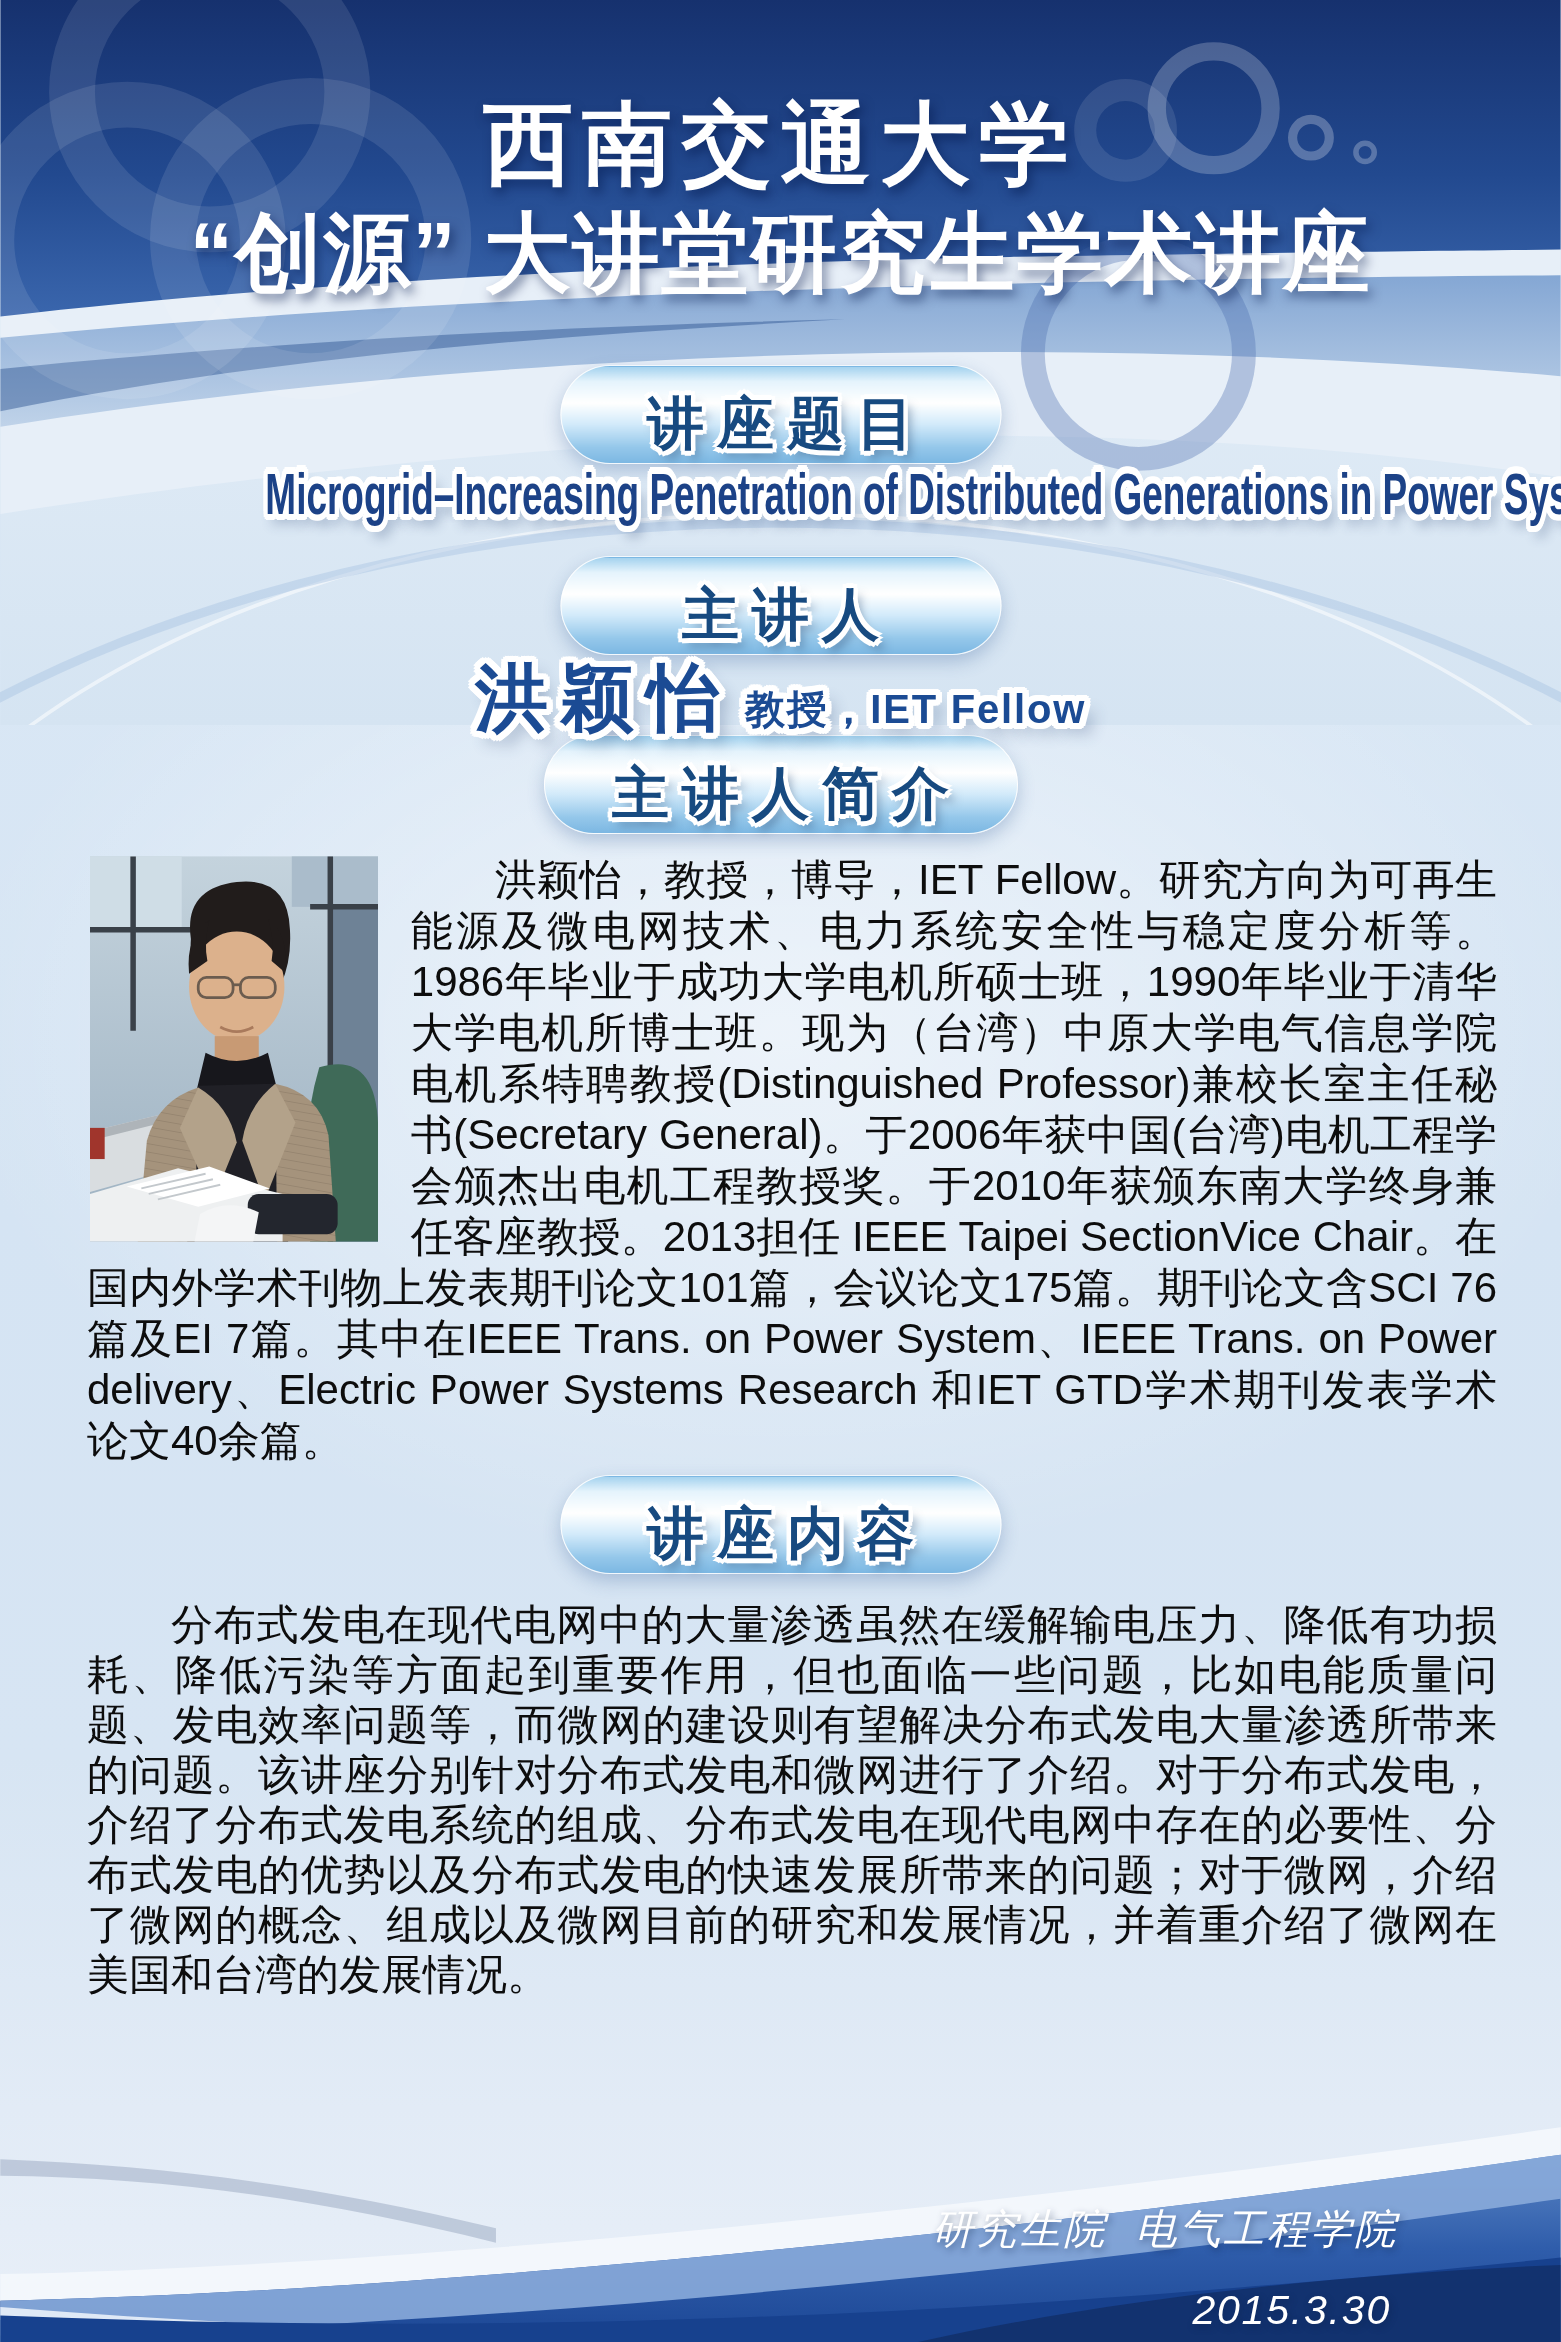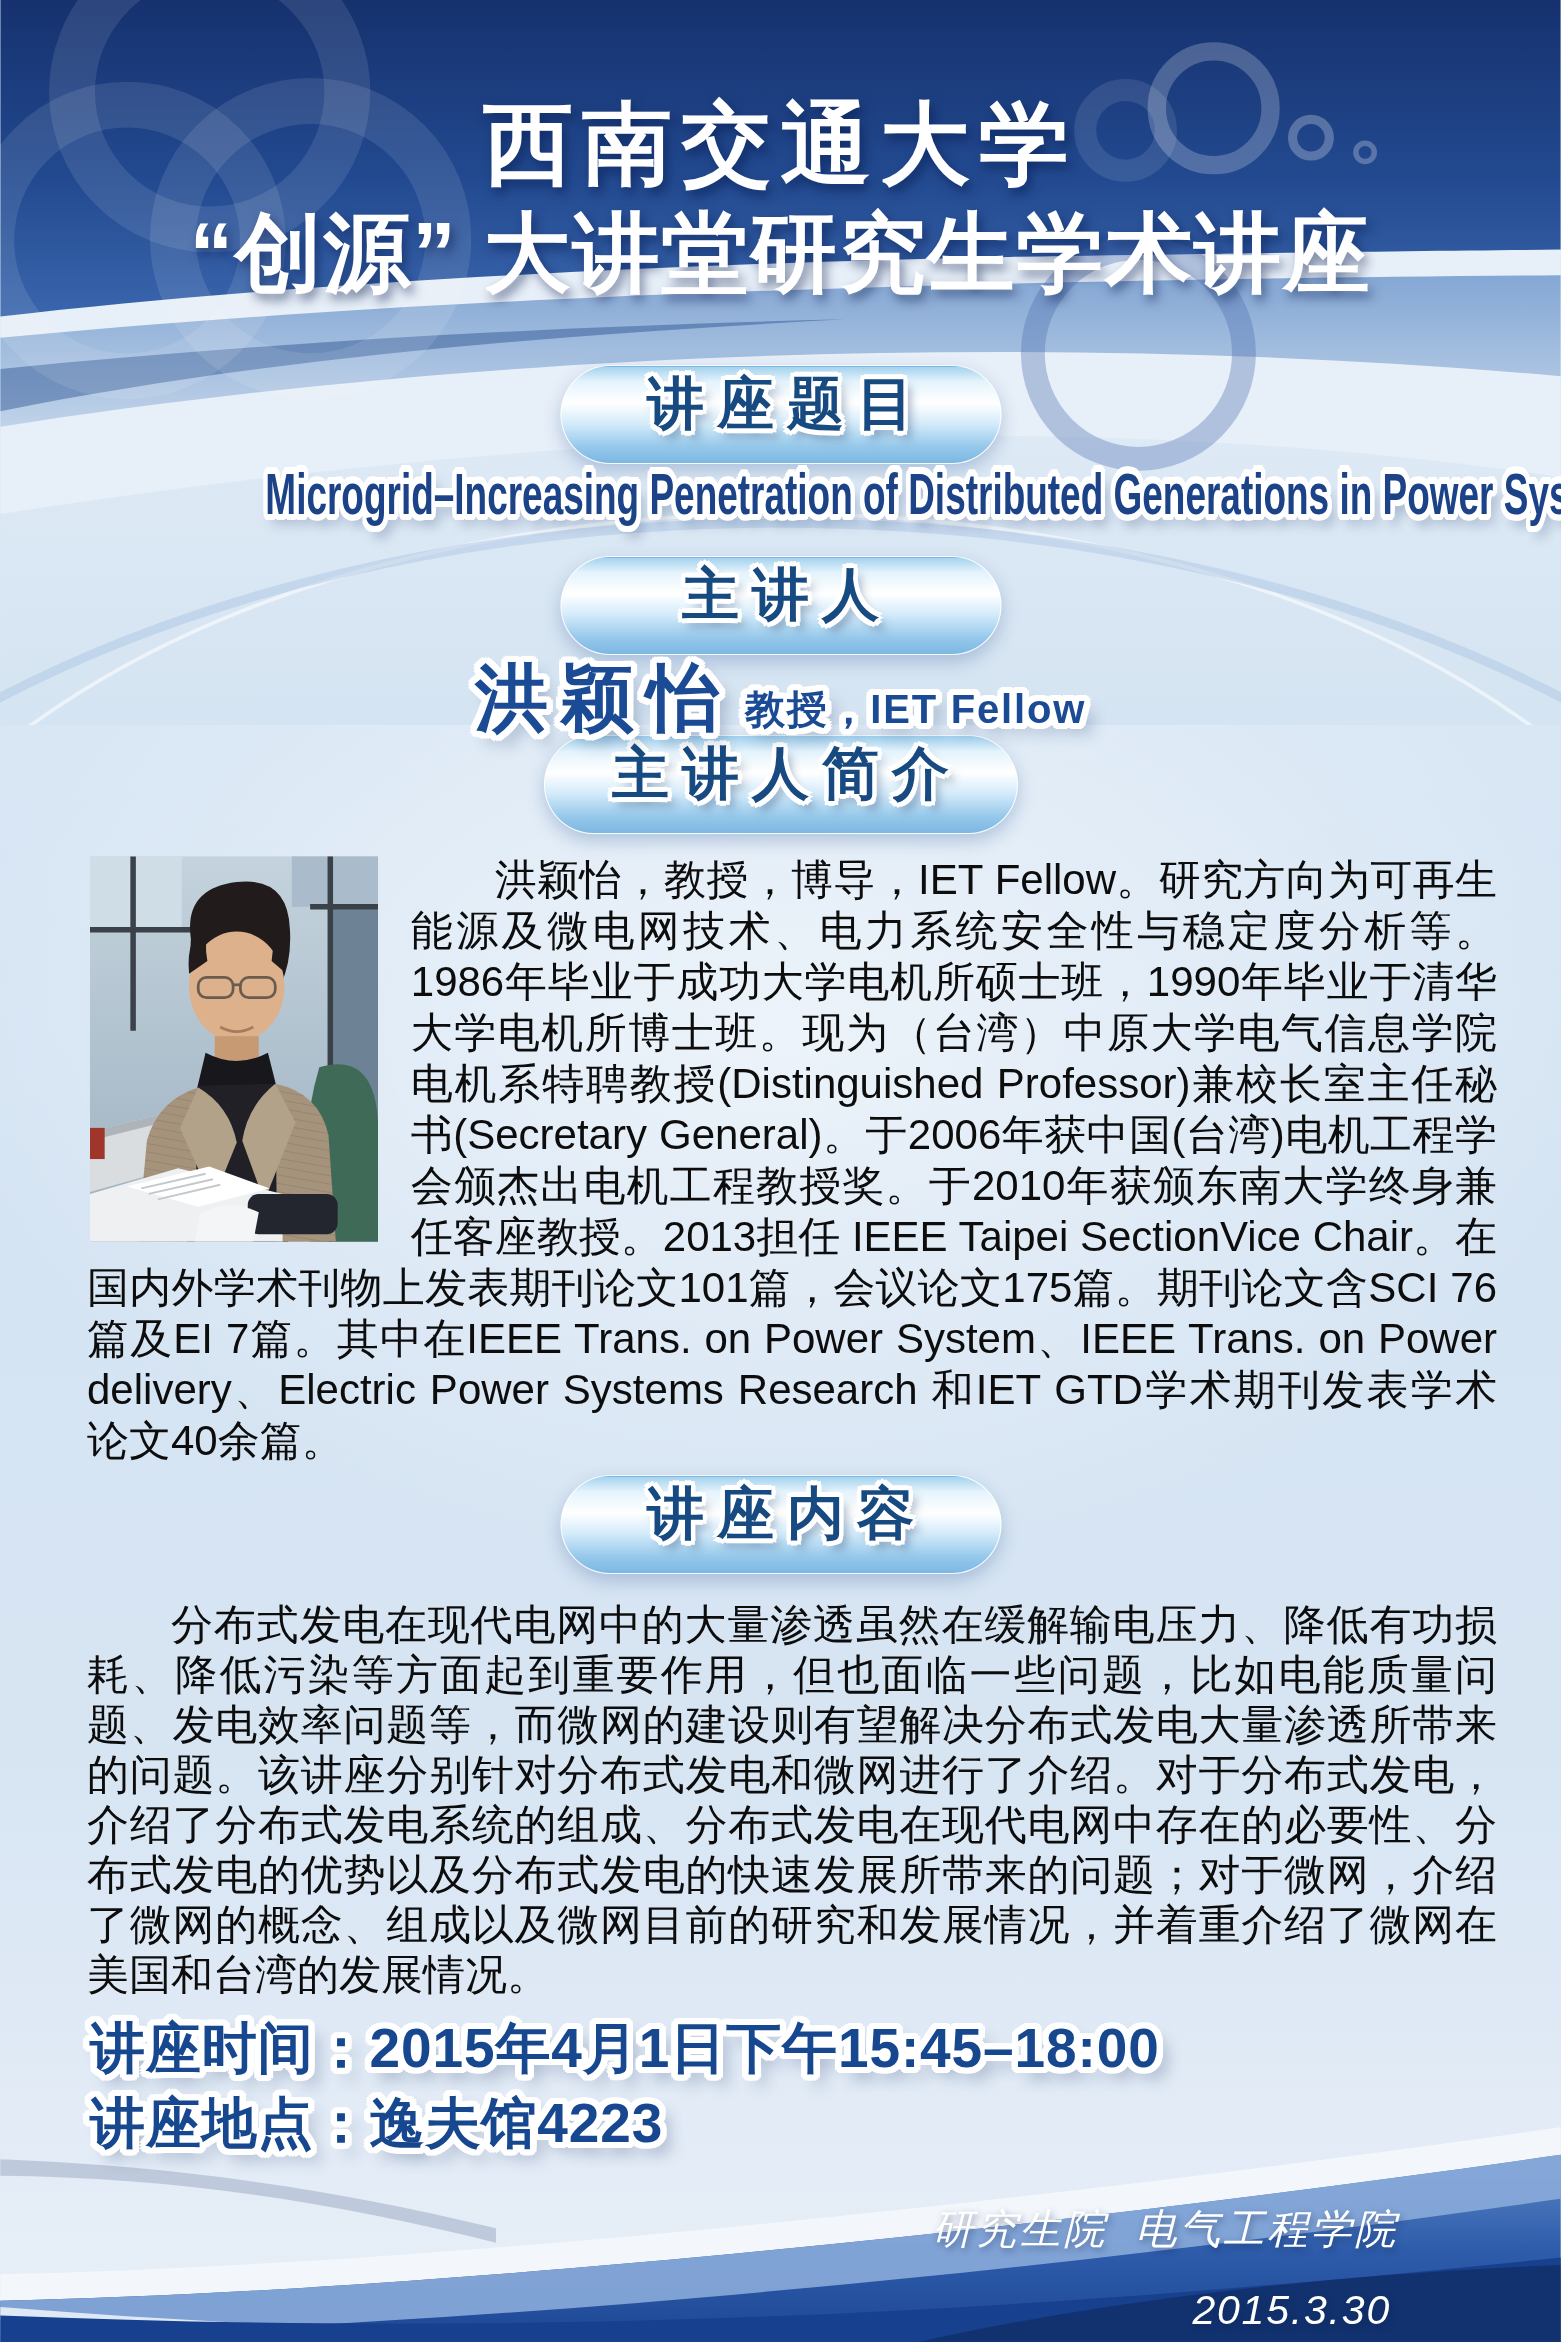--- a/index.html
+++ b/index.html
@@ -31,21 +31,21 @@
     font-size:87px; font-weight:bold; color:#ffffff; letter-spacing:1.8px;
     text-shadow:3.7px 5.5px 11px rgba(0,20,70,.5); white-space:nowrap;}
 
   
   .badge{
     left:50%; transform:translateX(-50%);
     width:439px; height:97px; border-radius:50px;
     background:linear-gradient(180deg,#a0d0ed 0%, #e4f3fc 16%, #ffffff 38%, #d2eafa 60%, #94c7ea 84%, #7cb7e2 100%);
     border:1.8px solid rgba(255,255,255,.9);
     box-shadow:0 7.3px 16.5px rgba(60,100,155,.30);
-    display:flex; align-items:flex-start; justify-content:center;
+    display:flex; align-items:flex-end; justify-content:center;
   }
   .badge .btxt{
     font-size:57px; font-weight:bold; color:#174a80; letter-spacing:13px;
     text-indent:13px;
     text-shadow:
       -3.7px -3.7px 0 #fff, 3.7px -3.7px 0 #fff, -3.7px 3.7px 0 #fff, 3.7px 3.7px 0 #fff,
       -4.6px 0 0 #fff, 4.6px 0 0 #fff, 0 -4.6px 0 #fff, 0 4.6px 0 #fff,
       6.4px 8.3px 9.2px rgba(40,70,110,.5);
   }
   .badge-topic{top:365px;}
@@ -252,24 +252,20 @@
         </g>
       </svg>
     </div>
     <p>洪颖怡，教授，博导，IET Fellow。研究方向为可再生能源及微电网技术、电力系统安全性与稳定度分析等。1986年毕业于成功大学电机所硕士班，1990年毕业于清华大学电机所博士班。现为（台湾）中原大学电气信息学院电机系特聘教授(Distinguished Professor)兼校长室主任秘书(Secretary General)。于2006年获中国(台湾)电机工程学会颁杰出电机工程教授奖。于2010年获颁东南大学终身兼任客座教授。2013担任 IEEE Taipei SectionVice Chair。在国内外学术刊物上发表期刊论文101篇，会议论文175篇。期刊论文含SCI 76篇及EI 7篇。其中在IEEE Trans. on Power System、IEEE Trans. on Power delivery、Electric Power Systems Research 和IET GTD学术期刊发表学术论文40余篇。</p>
   </div>
 
   <div class="abs content-block">
     <p>分布式发电在现代电网中的大量渗透虽然在缓解输电压力、降低有功损耗、降低污染等方面起到重要作用，但也面临一些问题，比如电能质量问题、发电效率问题等，而微网的建设则有望解决分布式发电大量渗透所带来的问题。该讲座分别针对分布式发电和微网进行了介绍。对于分布式发电，介绍了分布式发电系统的组成、分布式发电在现代电网中存在的必要性、分布式发电的优势以及分布式发电的快速发展所带来的问题；对于微网，介绍了微网的概念、组成以及微网目前的研究和发展情况，并着重介绍了微网在美国和台湾的发展情况。</p>
   </div>
 
-  <div class="abs schedule">
-    <div class="line ow"><span>讲座时间：</span><span>2015年4月1日下午15:45–18:00</span></div>
-    <div class="line ow"><span>讲座地点：</span><span>逸夫馆4223</span></div>
-  </div>
 
   <div class="abs credits">
     <div class="org">研究生院  电气工程学院</div>
     <div class="dt">2015.3.30</div>
   </div>
 
 </div>
 
 
 </body></html>

